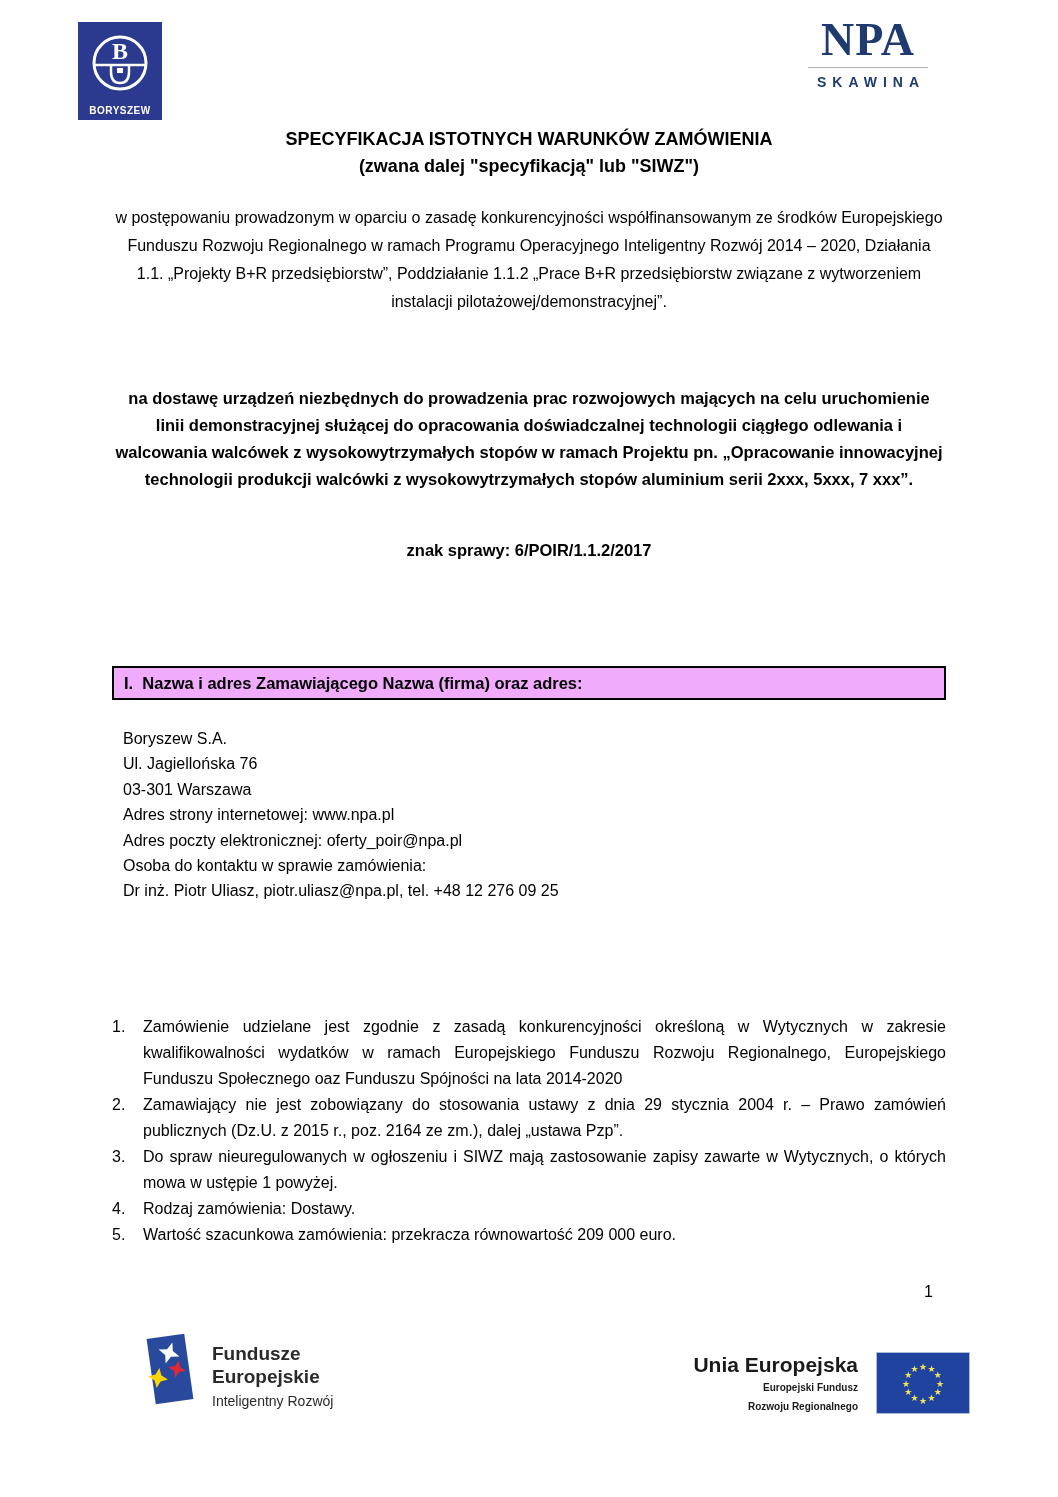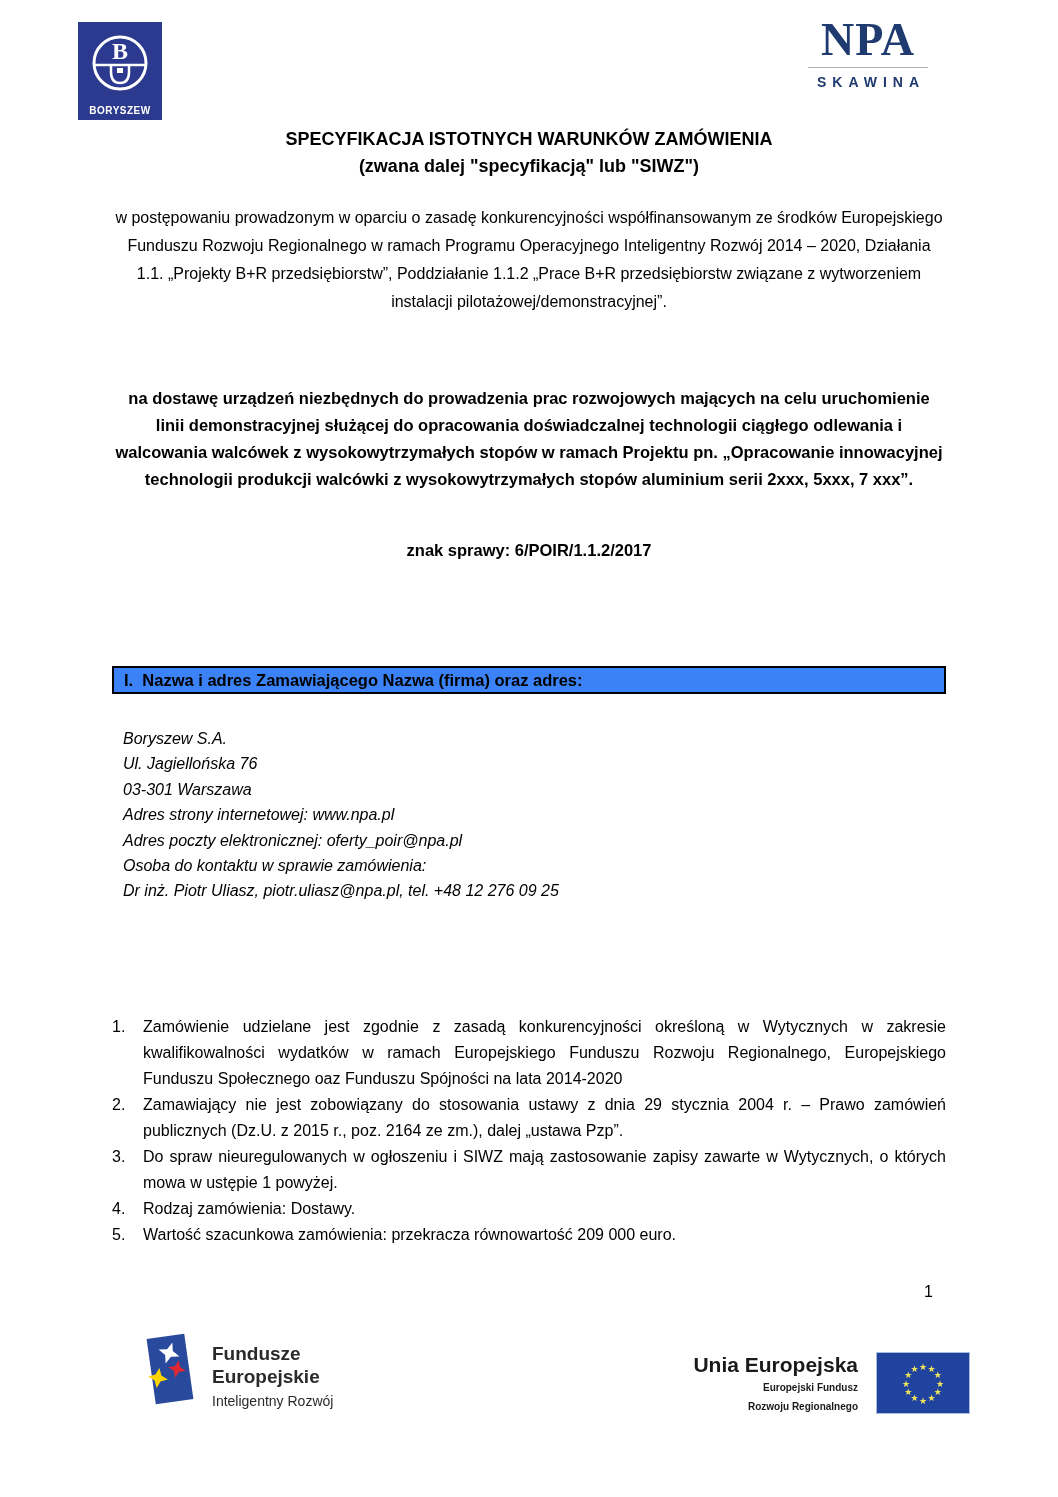--- a/index.html
+++ b/index.html
@@ -29,31 +29,31 @@
   }
 
   
   .doc-title { top: 126px; font-size: 18px; font-weight: bold; line-height: 27px; }
   .intro-para { top: 204px; font-size: 16px; line-height: 28px; }
   .subject-para { top: 385px; font-size: 16.5px; font-weight: bold; line-height: 27px; }
   .case-number { top: 541px; font-size: 16.5px; font-weight: bold; }
 
   
   .section-box {
-    height: 28px; border: 2px solid #000; box-sizing: border-box;
-    background: #3b82f6; display: flex; align-items: center;
+    height: 34px; border: 2px solid #000; box-sizing: border-box;
+    background: #f0abfc; display: flex; align-items: center;
     padding-left: 10px; font-weight: bold; font-size: 16.5px;
     white-space: pre-wrap;
   }
   .box1 { top: 666px; }
   .box2 { top: 956px; }
 
   
   .address-block { top: 726px; font-size: 16px; line-height: 25.4px; }
-  .address-block div { padding-left: 11px; font-style: italic; }
+  .address-block div { padding-left: 11px; }
 
   
   .procedural-list { top: 1014px; font-size: 16px; }
   .list-item { display: grid; grid-template-columns: 31px 1fr; line-height: 26px; }
   .list-item .num { text-align: left; }
   .list-item .txt { text-align: justify; }
 
   .page-number { top: 1283px; right: 125px; font-size: 16px; }
 
   

